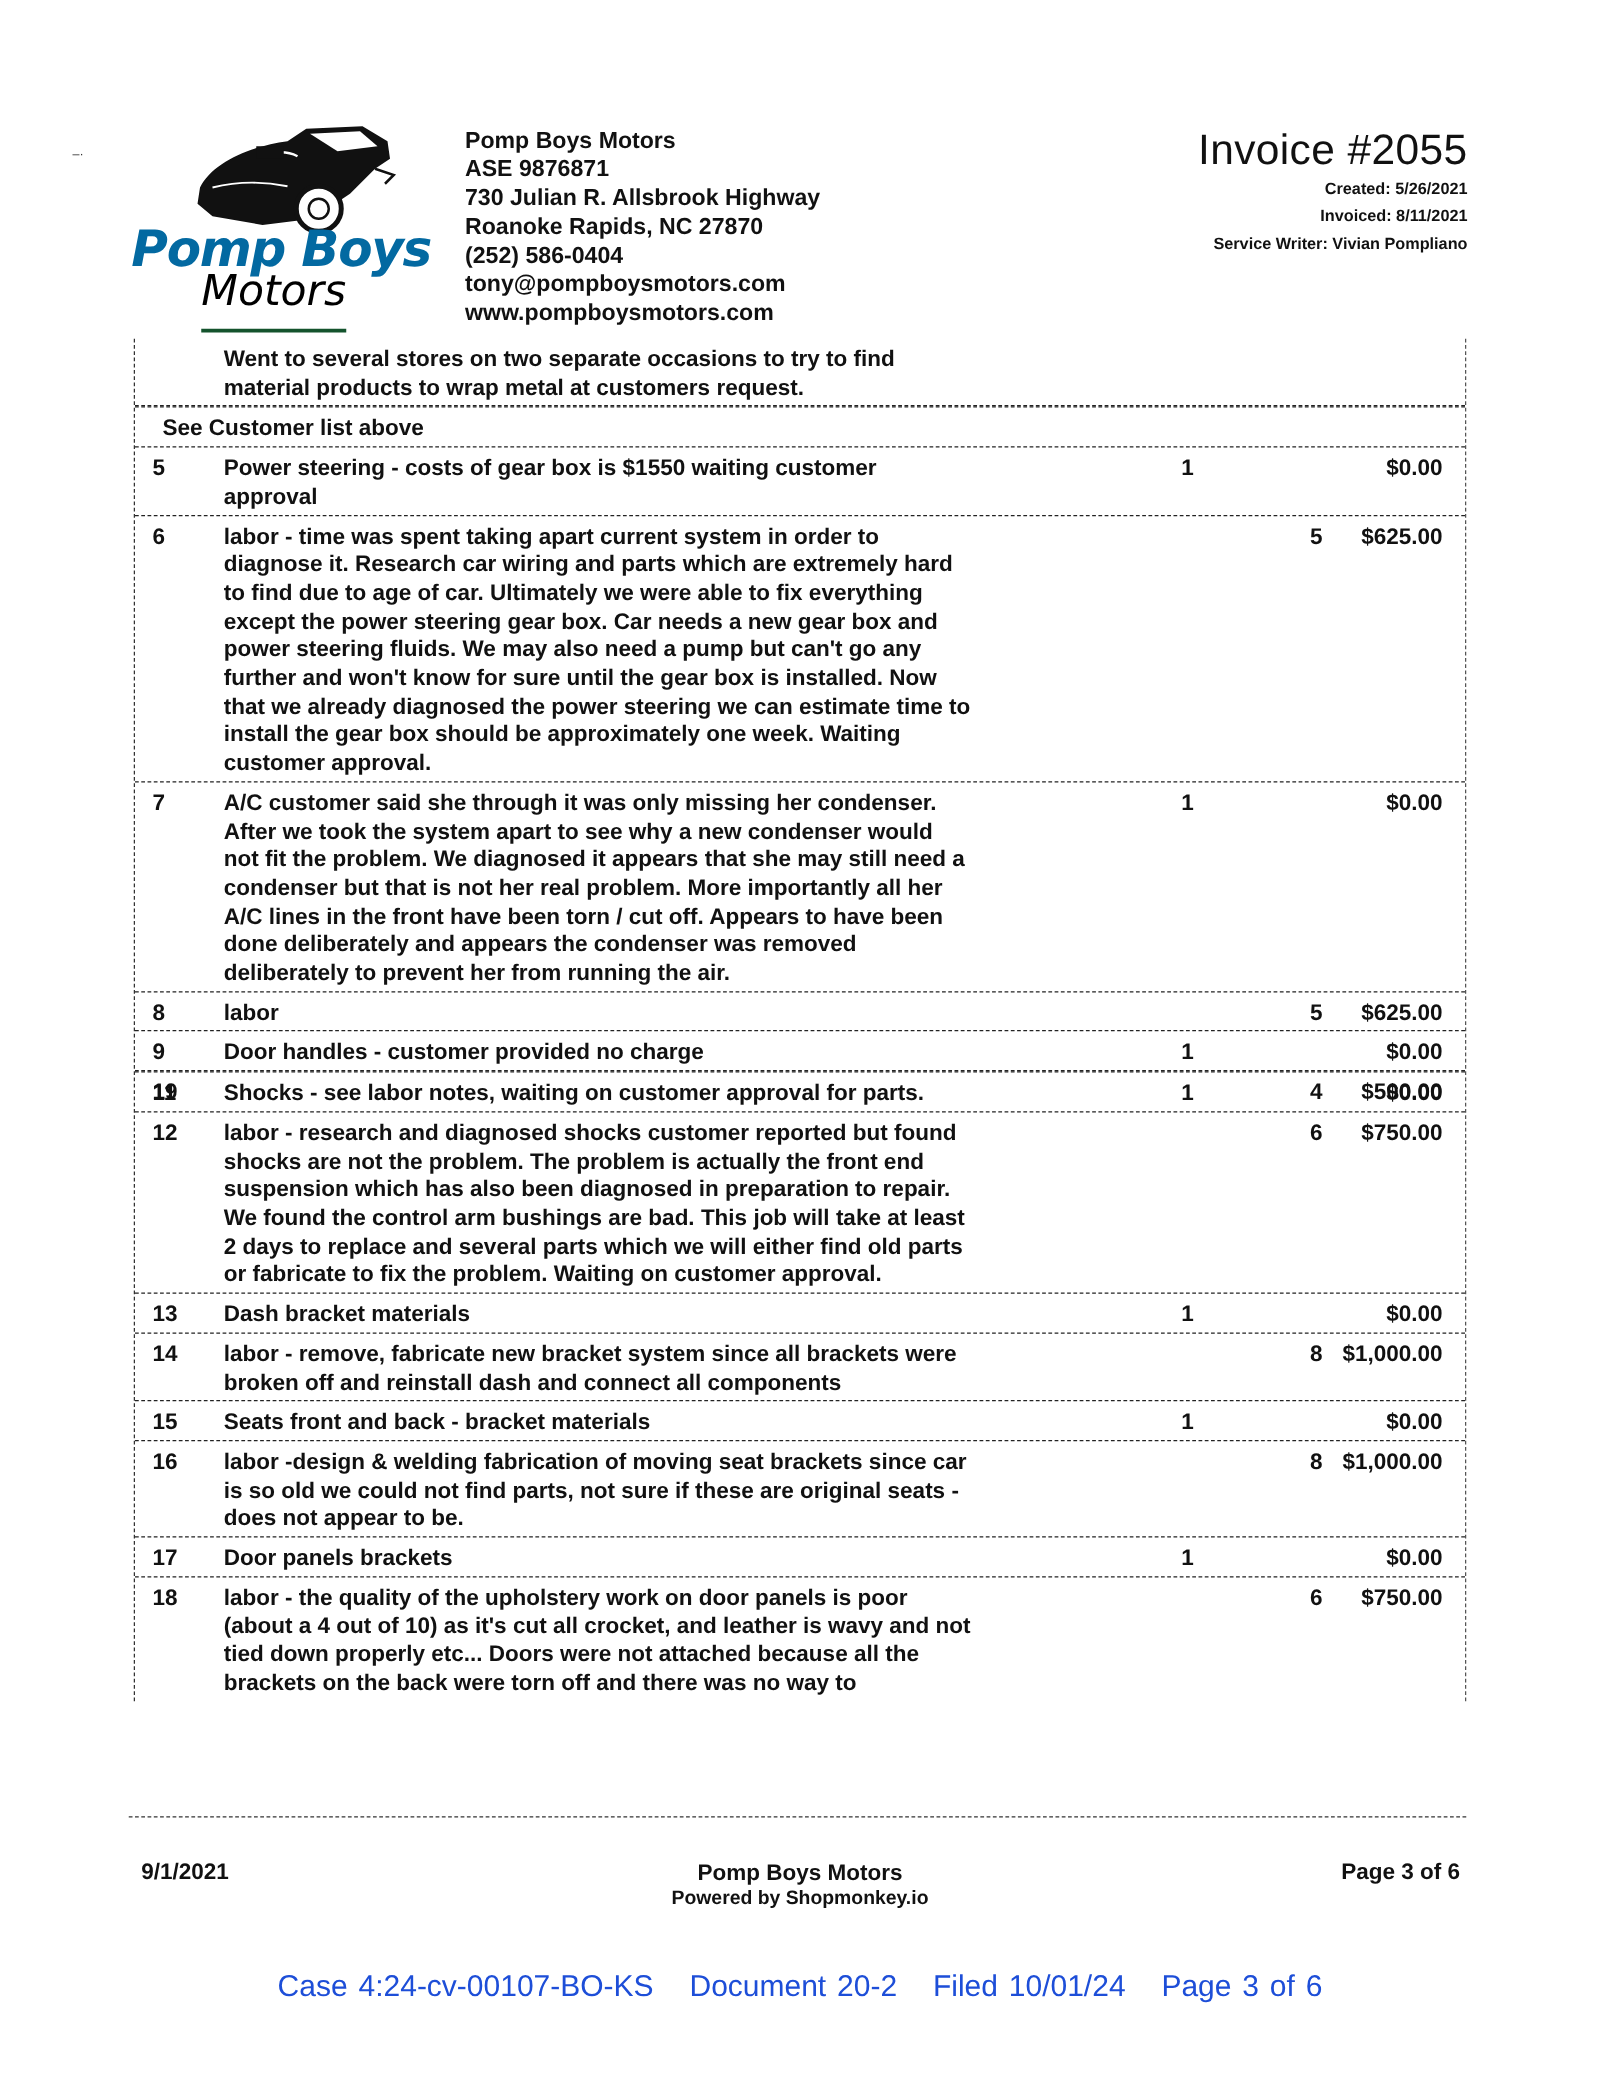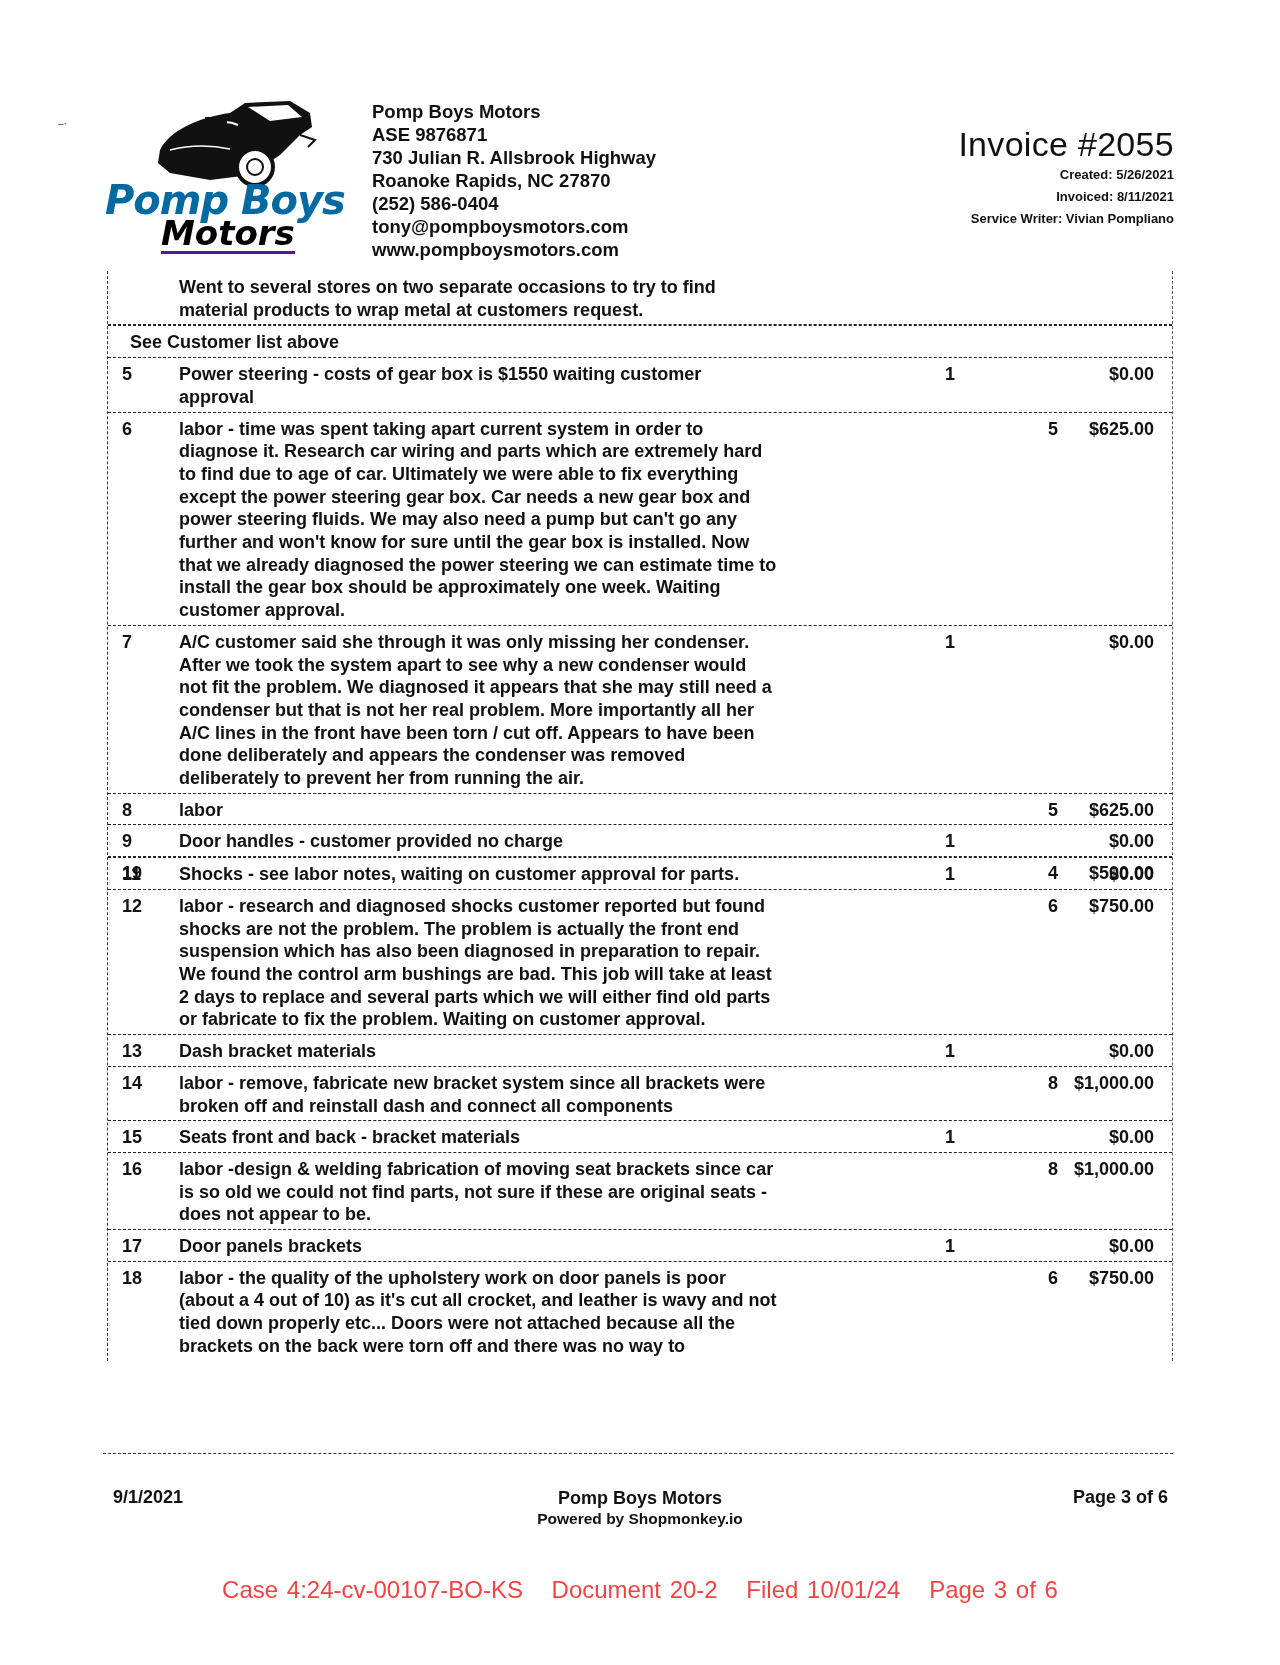--- a/index.html
+++ b/index.html
@@ -6,26 +6,26 @@
   body { width:1280px; height:1665px; position:relative; overflow:hidden;
          font-family:"Liberation Sans", "DejaVu Sans", sans-serif; color:#111; }
   .page { position:absolute; left:0; top:0; width:1280px; height:1665px; }
 
   
   .logo { position:absolute; left:105px; top:95px; width:260px; height:155px; }
   .logo .car { position:absolute; left:45px; top:0; width:170px; height:95px; }
   .logo .brand1 { position:absolute; left:0; top:82px; font-family:"DejaVu Sans", sans-serif;
                   font-weight:bold; font-style:italic; font-size:40px; letter-spacing:-1px; color:#0369a1; }
   .logo .brand2 { position:absolute; left:56px; top:120px; font-family:"DejaVu Sans", sans-serif;
-                  font-weight:bold; font-style:italic; font-size:34px; color:#000;
-                  border-bottom:3px solid #4c1d95; padding-bottom:0; line-height:36px; }
+                  font-weight:normal; font-style:italic; font-size:34px; color:#000;
+                  border-bottom:3px solid #14532d; padding-bottom:12px; line-height:36px; }
   .company { position:absolute; left:372px; top:100px; font-size:18.5px; line-height:23px; font-weight:bold; }
   .company div { white-space:nowrap; }
   .invhead { position:absolute; right:106px; top:100px; text-align:right; }
-  .invhead .title { font-size:34px; font-weight:normal; line-height:40px; letter-spacing:0.3px;margin-top:24px; }
+  .invhead .title { font-size:34px; font-weight:normal; line-height:40px; letter-spacing:0.3px; }
   .invhead .meta { font-size:13px; font-weight:bold; line-height:22px; white-space:nowrap; }
 
   
   .tbl { position:absolute; left:107px; top:271px; width:1064px; border-left:1.5px dashed #333; border-right:1.5px dashed #555; }
   .row { position:relative; border-bottom:1.5px dashed #222; font-size:18px; line-height:22.7px; font-weight:bold; }
   .row.first { border-top:1.5px dashed #222; }
   .row .num { position:absolute; left:14px; top:5px; width:30px; text-align:left; }
   .row .desc { margin-left:71px; width:600px; padding:5px 0 3px 0; }
   .row .qty1 { position:absolute; left:832px; top:5px; width:20px; text-align:center; }
   .row .qty2 { position:absolute; left:920px; top:5px; width:30px; text-align:right; }
@@ -33,21 +33,21 @@
   .row.cust .desc { margin-left:22px; }
   .row.last { border-bottom:none; }
   .tblbottom { position:absolute; left:103px; top:1453px; width:1070px; border-top:1.5px dashed #333; }
 
   
   .foot-date { position:absolute; left:113px; top:1487px; font-size:18px; font-weight:bold; }
   .foot-mid { position:absolute; left:0; width:1280px; top:1487px; text-align:center; font-weight:bold; }
   .foot-mid .n1 { font-size:18px; line-height:22px; }
   .foot-mid .n2 { font-size:15.5px; line-height:20px; }
   .foot-page { position:absolute; right:112px; top:1487px; font-size:18px; font-weight:bold; }
-  .case { position:absolute; left:0; width:1280px; top:1576px; text-align:center; color:#ef4444;
+  .case { position:absolute; left:0; width:1280px; top:1576px; text-align:center; color:#1d4ed8;
           font-size:24px; font-family:"Liberation Sans", sans-serif; word-spacing:2px; }
   .case span { margin:0 10px; }
   .specks { position:absolute; left:58px; top:118px; font-size:10px; color:#333; }
 </style>
 </head>
 <body>
 
 <div class="page">
 
   <div class="specks">–·</div>

